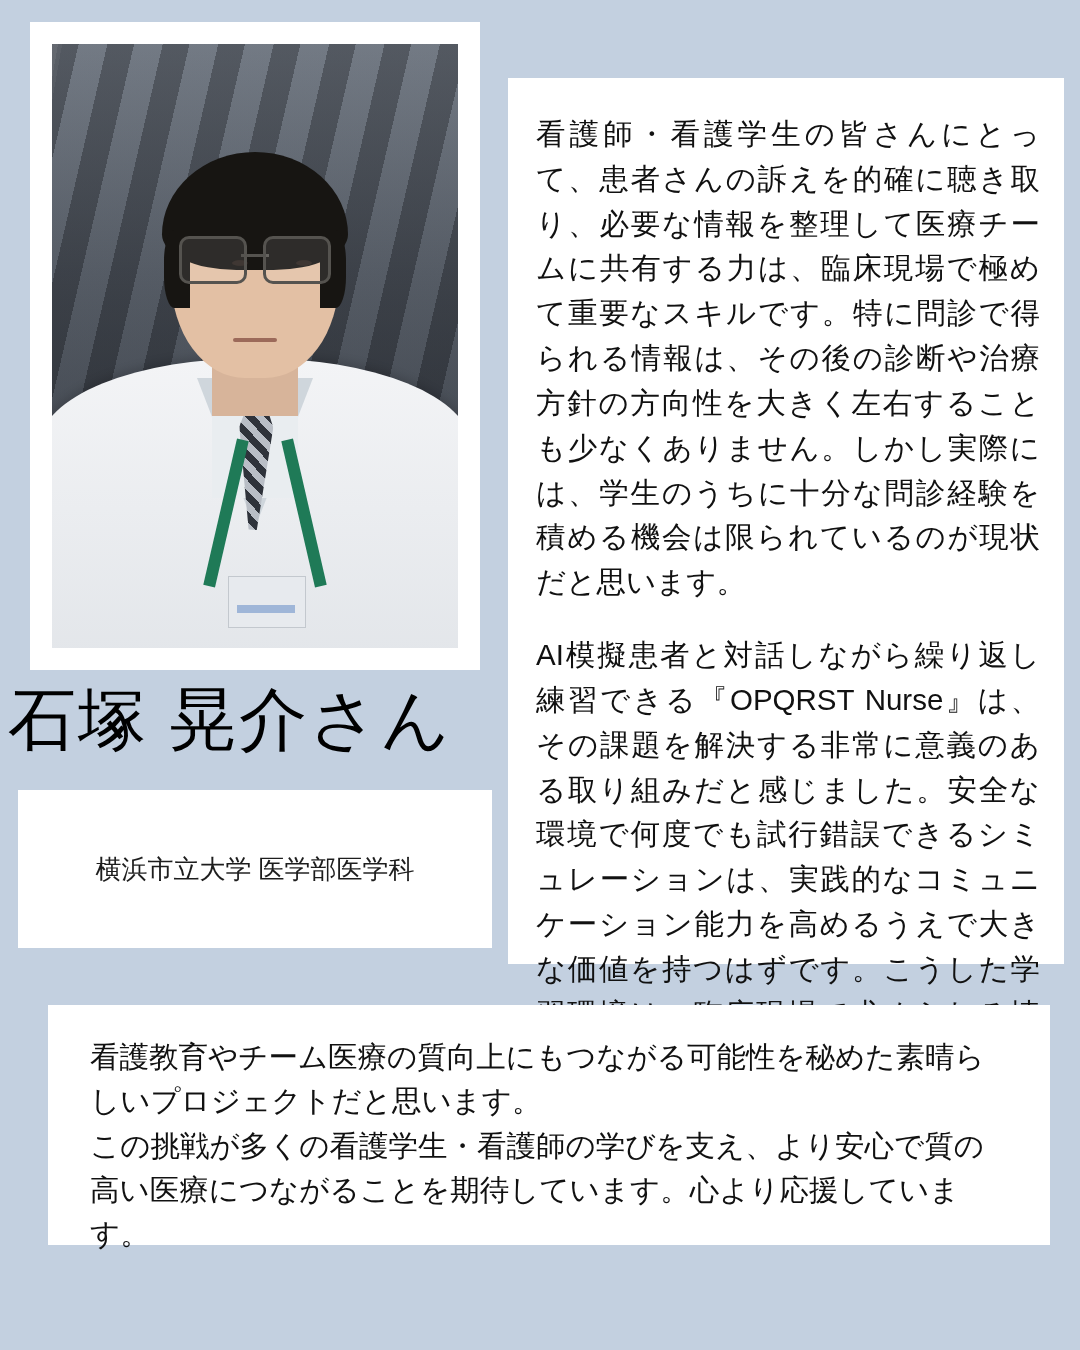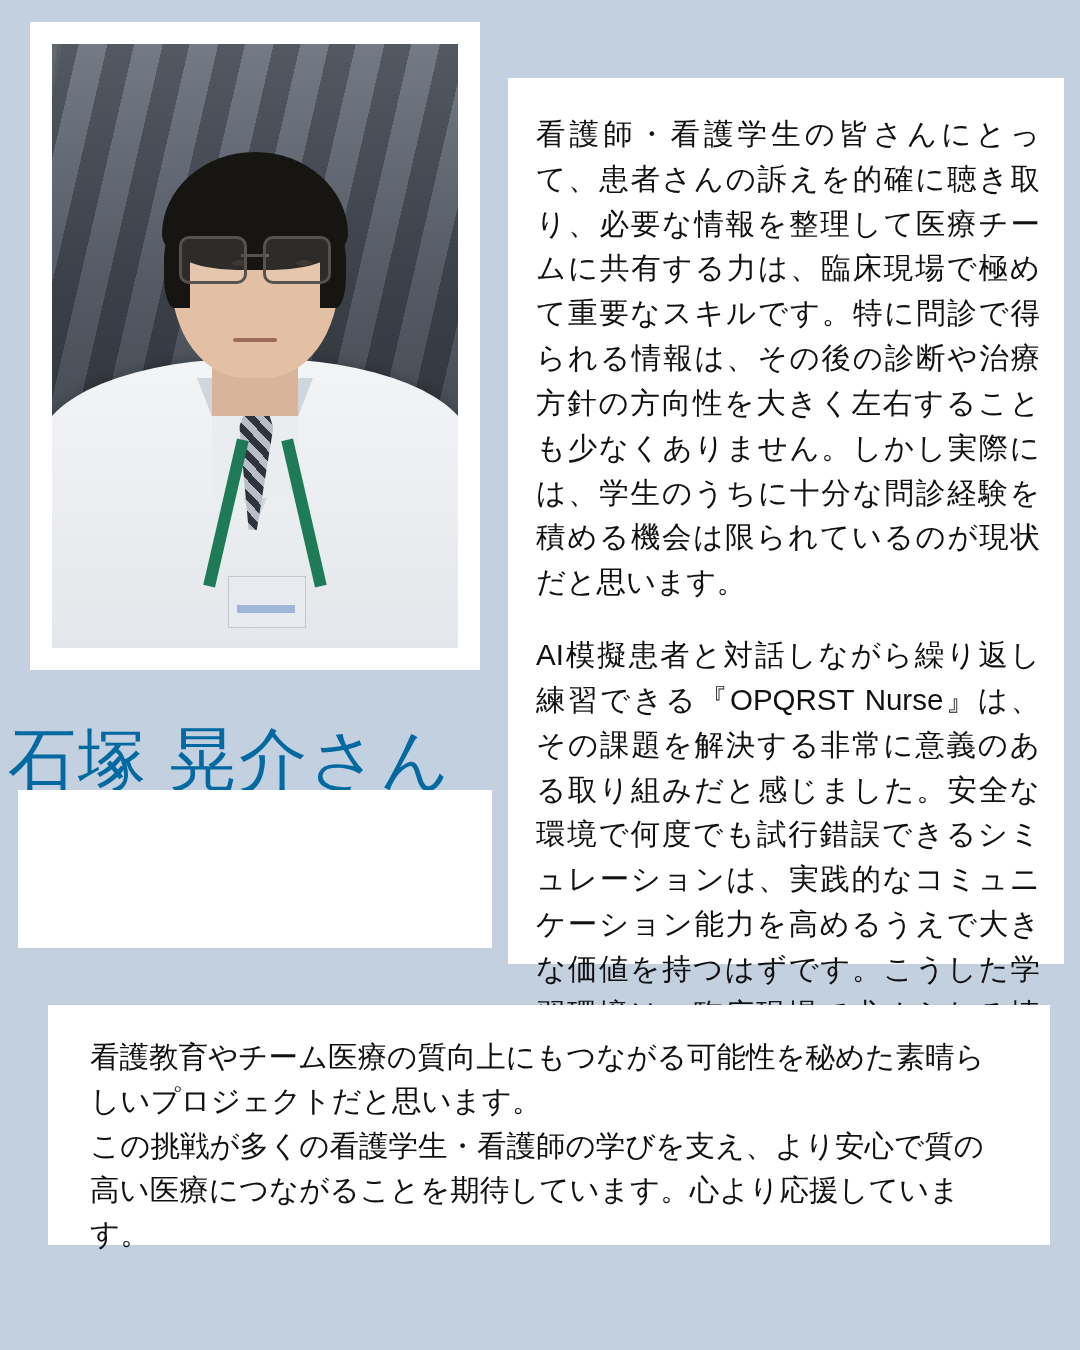--- a/index.html
+++ b/index.html
@@ -193,26 +193,25 @@
     background: #9c6a5a;
     border-radius: 3px;
   }
 
   
   .name {
     position: absolute;
     left: 8px;
     top: 682px;
     width: 496px;
-    color: #0369a1;
+    color: #000000;
     font-size: 68px;
     line-height: 1.1;
     letter-spacing: 2px;
     white-space: nowrap;
-    margin-top: 40px;
   }
 
   
   .affil-card {
     position: absolute;
     left: 18px;
     top: 790px;
     width: 474px;
     height: 158px;
     background: #ffffff;
@@ -289,20 +288,21 @@
       <div class="lens r"></div>
     </div>
     <div class="mouth"></div>
   </div>
 </div>
 
 <div class="name">石塚 晃介さん</div>
 
 <div class="affil-card">
   <div class="affil-text">
+    <div>横浜市立大学 医学部医学科</div>
   </div>
 </div>
 
 <div class="quote-card">
   <p class="quote-p">看護師・看護学生の皆さんにとって、患者さんの訴えを的確に聴き取り、必要な情報を整理して医療チームに共有する力は、臨床現場で極めて重要なスキルです。特に問診で得られる情報は、その後の診断や治療方針の方向性を大きく左右することも少なくありません。しかし実際には、学生のうちに十分な問診経験を積める機会は限られているのが現状だと思います。</p>
   <p class="quote-p">AI模擬患者と対話しながら繰り返し練習できる『OPQRST Nurse』は、その課題を解決する非常に意義のある取り組みだと感じました。安全な環境で何度でも試行錯誤できるシミュレーションは、実践的なコミュニケーション能力を高めるうえで大きな価値を持つはずです。こうした学習環境は、臨床現場で求められる情報収集力や臨床推論の基盤を育てるうえでも大きな役割を果たすのではないかと思います。</p>
 </div>
 
 <div class="bottom-card">
   <p class="bottom-p">看護教育やチーム医療の質向上にもつながる可能性を秘めた素晴らしいプロジェクトだと思います。<br>この挑戦が多くの看護学生・看護師の学びを支え、より安心で質の高い医療につながることを期待しています。心より応援しています。</p>

